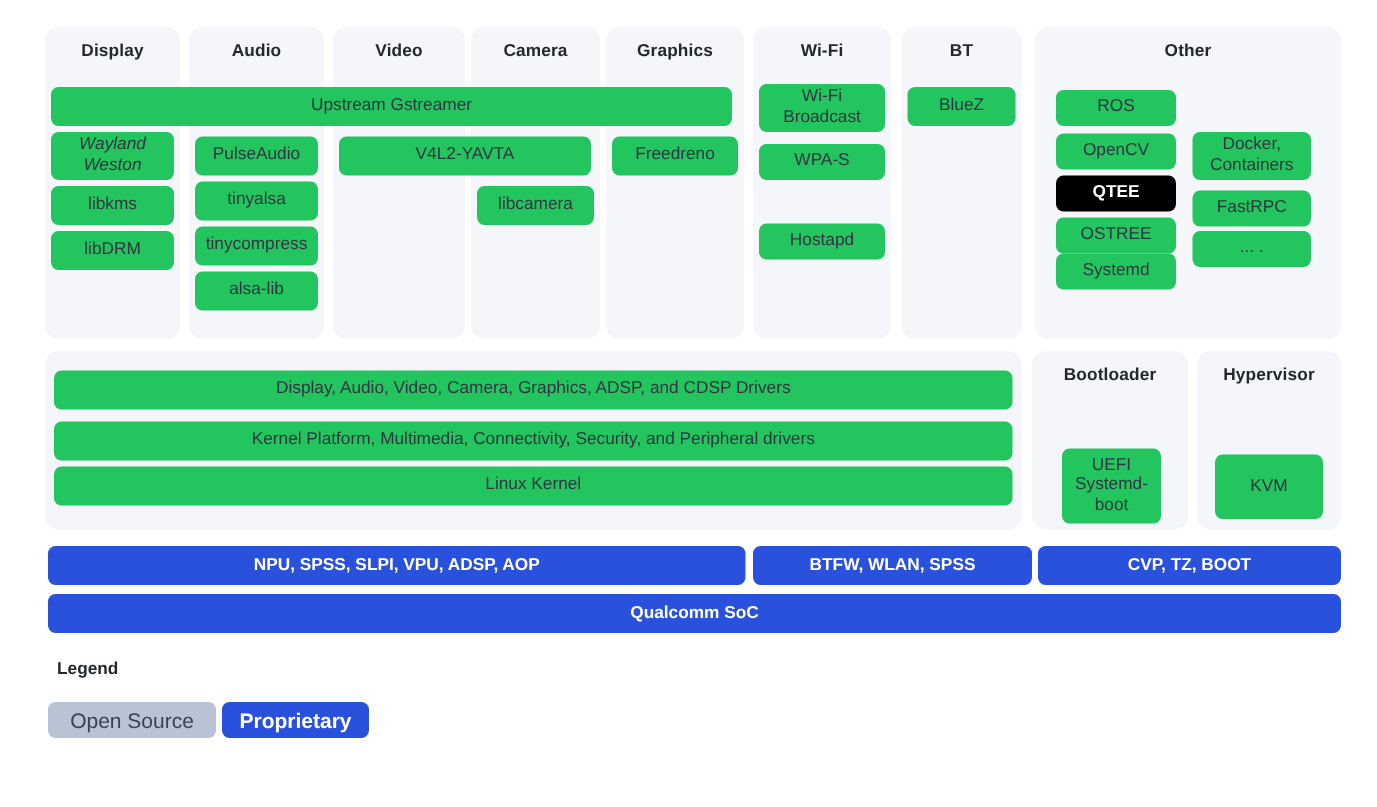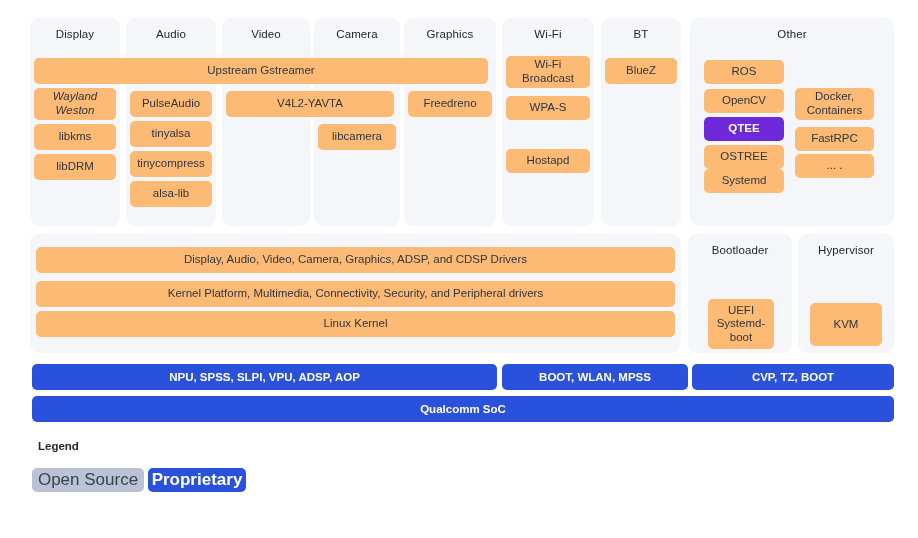--- a/index.html
+++ b/index.html
@@ -25,39 +25,39 @@
 
   .panel {
     background: #f4f6f9;
     border-radius: 9px;
   }
   .panel-title {
     position: absolute;
     top: 10px; left: 0; right: 0;
     text-align: center;
     font-size: 11.5px;
-    font-weight: normal;
+    font-weight: bold;
     color: #23272e;
     letter-spacing: 0.1px;
   }
   .box {
-    background: #fdba74;
+    background: #22c55e;
     border-radius: 5px;
     display: flex;
     align-items: center;
     justify-content: center;
     text-align: center;
     font-size: 11.5px;
     color: #2f3640;
     line-height: 1.18;
     padding: 0 4px;
   }
   .box.wide { font-size: 11.5px; }
   .box.prop {
-    background: #6d28d9;
+    background: #000000;
     color: #ffffff;
     font-weight: bold;
   }
   .bar {
     background: #2a51dc;
     border-radius: 5px;
     display: flex;
     align-items: center;
     justify-content: center;
     text-align: center;
@@ -70,21 +70,21 @@
     font-size: 11.5px;
     font-weight: bold;
     color: #23272e;
   }
   .legend-sw {
     position: absolute;
     border-radius: 5px;
     display: flex;
     align-items: center;
     justify-content: center;
-    font-size: 17px;
+    font-size: 14px;
   }
   .legend-open {
     background: #b9c3d4;
     color: #3b4250;
   }
   .legend-prop {
     background: #2a51dc;
     color: #ffffff;
     font-weight: bold;
   }
@@ -168,21 +168,21 @@
   <div class="node box multiline" style="left:708px; top:299px; width:66px; height:50px;">UEFI
 Systemd-
 boot</div>
 
   <div class="node panel" style="left:798px; top:234px; width:96px; height:119px;">
     <div class="panel-title">Hypervisor</div>
   </div>
   <div class="node box" style="left:810px; top:303px; width:72px; height:43px;">KVM</div>
 
   <div class="node bar" style="left:32px; top:364px; width:465px; height:26px;">NPU, SPSS, SLPI, VPU, ADSP, AOP</div>
-  <div class="node bar" style="left:502px; top:364px; width:186px; height:26px;">BOOT, WLAN, MPSS</div>
+  <div class="node bar" style="left:502px; top:364px; width:186px; height:26px;">BTFW, WLAN, SPSS</div>
   <div class="node bar" style="left:692px; top:364px; width:202px; height:26px;">CVP, TZ, BOOT</div>
 
   <div class="node bar" style="left:32px; top:396px; width:862px; height:26px;">Qualcomm SoC</div>
 
   <div class="legend-title" style="left:38px; top:440px;">Legend</div>
   <div class="legend-sw legend-open" style="left:32px; top:468px; width:112px; height:24px;">Open Source</div>
   <div class="legend-sw legend-prop" style="left:148px; top:468px; width:98px; height:24px;">Proprietary</div>
 
 </div>
 

